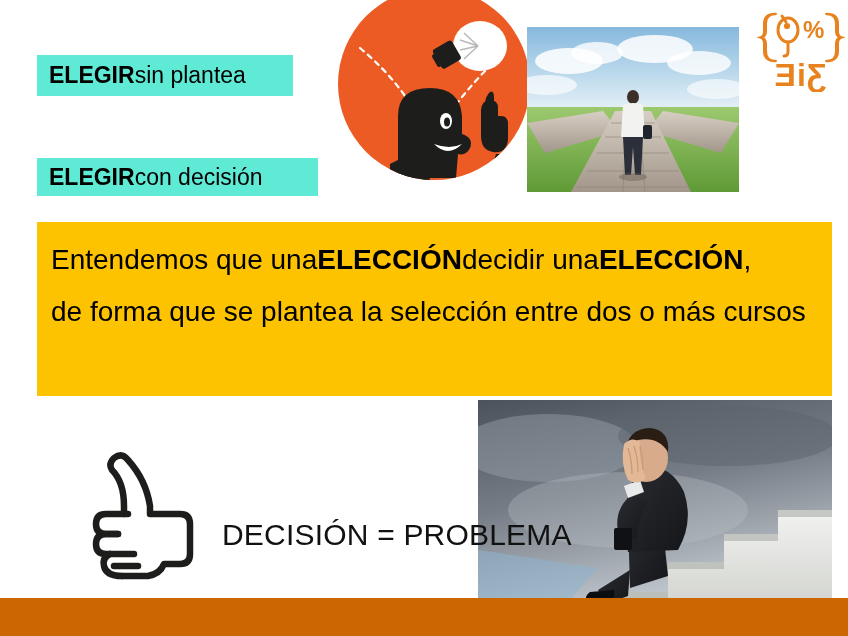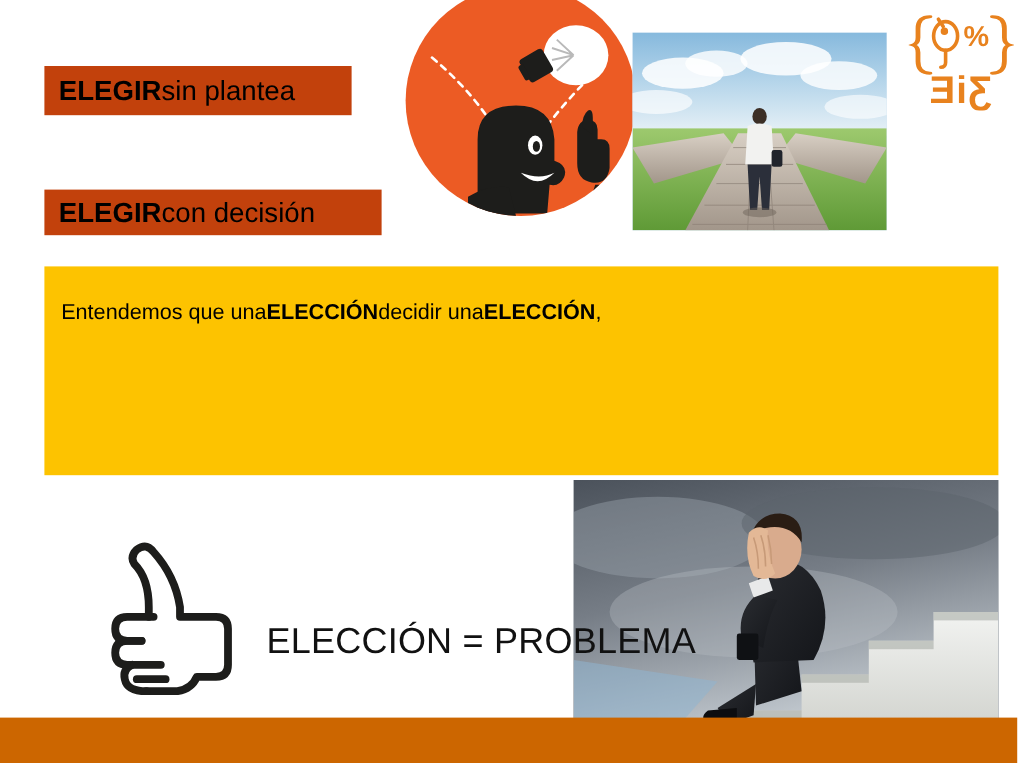--- a/index.html
+++ b/index.html
@@ -12,21 +12,21 @@
     width: 848px;
     height: 636px;
     background: #ffffff;
     overflow: hidden;
     font-family: "Liberation Sans", sans-serif;
   }
 
   
   .hl-box {
     position: absolute;
-    background: #c2410c;
+    background: #5eead4;
     display: flex;
     align-items: center;
     padding: 16px 12px;
     box-sizing: border-box;
     color: #000000;
     white-space: nowrap;
   }
   #hl-1 { left: 37px; top: 55px;  width: 256px; height: 41px; font-size: 23px; }
   #hl-2 { left: 37px; top: 158px; width: 281px; height: 38px; font-size: 23px; }
   .hl-box .strong { font-weight: bold; }
@@ -36,21 +36,21 @@
   #para-block {
     position: absolute;
     left: 37px;
     top: 222px;
     width: 795px;
     height: 174px;
     background: #FDC300;
     box-sizing: border-box;
     padding: 12px 14px 0 14px;
     color: #000000;
-    font-size: 18px;
+    font-size: 28px;
     line-height: 1.0;
   }
   .para-line {
     height: 52px;
     display: flex;
     align-items: center;
     white-space: nowrap;
   }
   .para-line b { font-weight: bold; }
 
@@ -223,20 +223,21 @@
   </div>
 
   <div id="para-block">
     <div class="para-line">
       <span>Entendemos que una </span>
         <b>ELECCIÓN</b>
         <span> decidir una </span>
         <b>ELECCIÓN</b>
         <span>,</span>
     </div>
+    <div class="para-line">de forma que se plantea la selección entre dos o más cursos</div>
   </div>
 
   <div id="stress-photo">
     <svg width="354" height="236" viewBox="0 0 354 236" aria-hidden="true">
       <defs>
         <linearGradient id="stormGrad" x1="0" y1="0" x2="0.3" y2="1">
           <stop offset="0%" stop-color="#4b525b"></stop>
           <stop offset="45%" stop-color="#767d86"></stop>
           <stop offset="100%" stop-color="#cfd6dc"></stop>
         </linearGradient>
@@ -299,21 +300,21 @@
         <path d="M36 66 L36 58 Q36 34 24 22 Q20 16 26 10 Q34 4 40 12 Q58 32 62 58 L62 66 L92 66 Q102 66 102 76 L102 106 Q102 116 92 116 L76 116 Q72 126 60 128 L34 128"></path>
         <path d="M34 128 Q18 128 16 118 Q14 110 22 106"></path>
         <path d="M22 106 L18 106 Q8 106 8 96 Q8 86 18 86 L30 86"></path>
         <path d="M30 86 L18 86 Q8 86 8 76 Q8 66 18 66 L40 66"></path>
         <path d="M24 106 L46 106"></path>
         <path d="M26 118 L50 118"></path>
       </g>
     </svg>
   </div>
 
-  <div id="bottom-caption">ELECCIÓN = PROBLEMA</div>
+  <div id="bottom-caption">DECISIÓN = PROBLEMA</div>
 
   <div id="bottom-bar"></div>
 
   <div id="logo">
     <svg width="88" height="88" viewBox="0 0 88 88" aria-hidden="true">
       <g stroke="#E8821E" stroke-width="4" fill="none" stroke-linecap="round">
 
         <path d="M18 10 Q8 10 8 26 L8 38 Q8 46 4 48 Q8 50 8 58 L8 70 Q8 86 18 86" transform="scale(1 0.62) translate(0 6)"></path>
 
         <path d="M70 10 Q80 10 80 26 L80 38 Q80 46 84 48 Q80 50 80 58 L80 70 Q80 86 70 86" transform="scale(1 0.62) translate(0 6)"></path>

